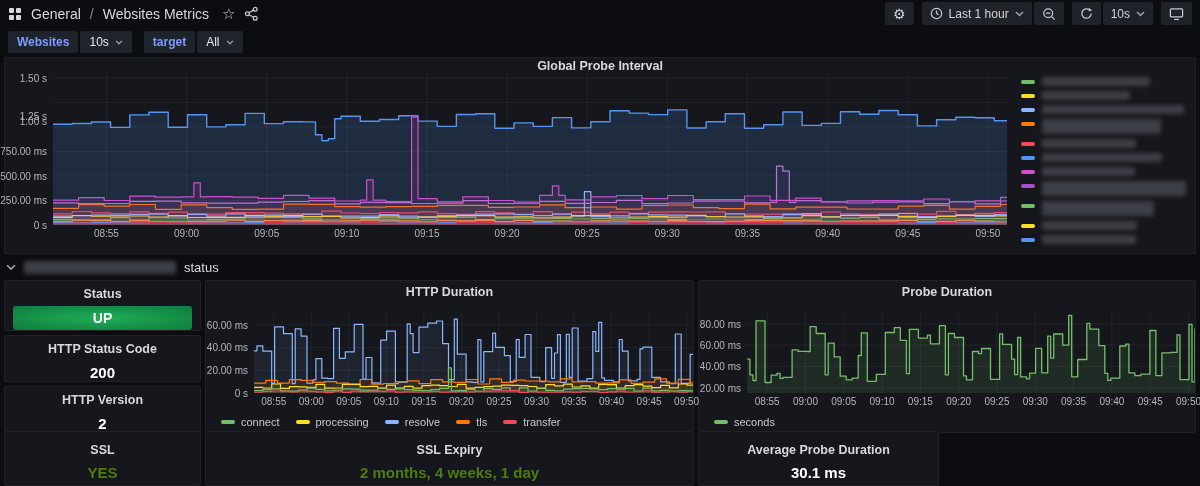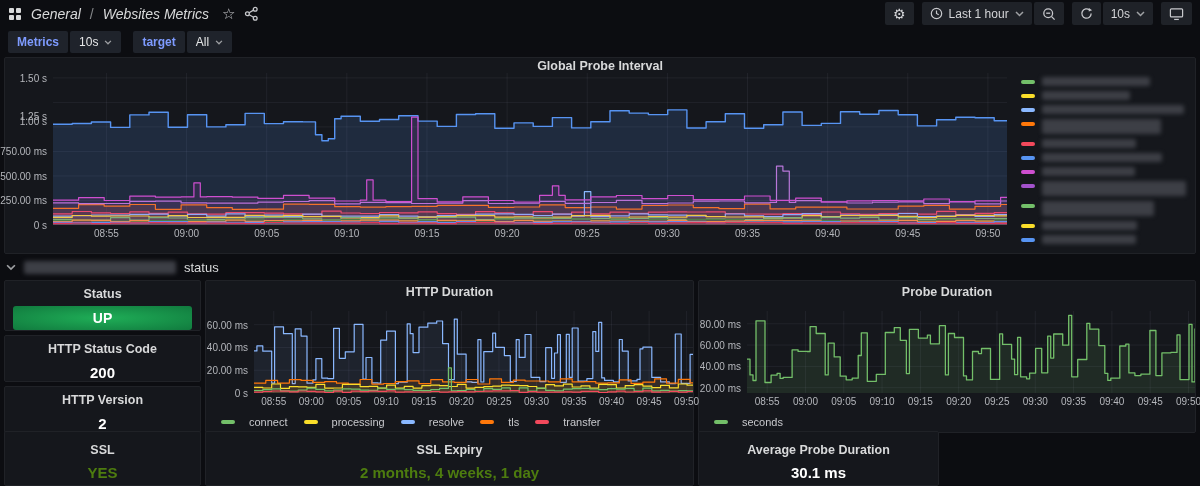--- a/index.html
+++ b/index.html
@@ -8,21 +8,21 @@
     background:#0c0d11;
     font-family:"Liberation Sans", sans-serif;
     color:#d8d9da;
     overflow:hidden;
   }
   .page { width:1200px; height:486px; display:flex; flex-direction:column; }
 
   
   .topnav { height:27px; flex:none; display:flex; align-items:center; justify-content:space-between; padding:0 8px; }
   .nav-left { display:flex; align-items:center; gap:9px; }
-  .crumb { font-size:14px; color:#d8d9da; cursor:pointer;font-style:italic; }
+  .crumb { font-size:14px; color:#d8d9da; cursor:pointer; }
   .crumb-sep { color:#85878a; font-size:14px; }
   .icon-btn { display:flex; align-items:center; justify-content:center; color:#c7c8cc; cursor:pointer; }
   .star-glyph { font-size:15px; line-height:1; margin-left:4px; }
   .nav-right { display:flex; align-items:center; gap:8px; }
   .btn-group { display:flex; gap:2px; }
   .navbtn { height:23px; background:#1f2228; border-radius:2px; display:flex; align-items:center; gap:6px; padding:0 8px; font-size:12px; color:#d4d5d8; cursor:pointer; }
   .navbtn svg { flex:none; }
   .gear-glyph { font-size:14px; line-height:1; }
 
   
@@ -70,21 +70,21 @@
   .bigstat .panel-title { height:22px; }
   .bigstat .stat-value { margin-top:6px; }
   .green-bar { margin:5px 8px 0 8px; height:24px; border-radius:3px; text-align:center; line-height:24px; font-size:14px; font-weight:700; color:#fff;
     background:radial-gradient(ellipse at center, #1fae57 0%, #117a3e 100%); }
 
   .chart-panel { display:flex; flex-direction:column; }
   .c-body { display:flex; flex:1; padding-top:8px; }
   .c-ycol { height:82px; }
   .c-plot { height:82px; }
   .h-legend { flex:none; height:20px; display:flex; align-items:center; gap:16px; padding-left:15px; font-size:11px; color:#c7c8cc; }
-  .h-legend .item { display:flex; align-items:center; gap:14px; cursor:pointer; }
+  .h-legend .item { display:flex; align-items:center; gap:6px; cursor:pointer; }
   .h-legend .dash { margin-top:0; }
 
   .chev { stroke:#9fa1a4; stroke-width:1.5; fill:none; }
 </style>
 </head>
 <body>
 
 <div class="page">
 
   <div class="topnav">
@@ -168,21 +168,21 @@
                 <line x1="5.5" y1="12.8" x2="10.5" y2="12.8"></line>
               </g>
             </svg>
         </div>
       </div>
     </div>
   </div>
 
   <div class="filterbar">
     <div class="chip">
-      <span class="chip-label">Metrics</span>
+      <span class="chip-label">Websites</span>
       <span class="chip-value">
         <span>10s</span>
         <svg class="chev" width="8" height="5" viewBox="0 0 9 6">
             <polyline points="1,1 4.5,4.5 8,1"></polyline>
           </svg>
       </span>
     </div>
     <div class="chip">
       <span class="chip-label">target</span>
       <span class="chip-value">

